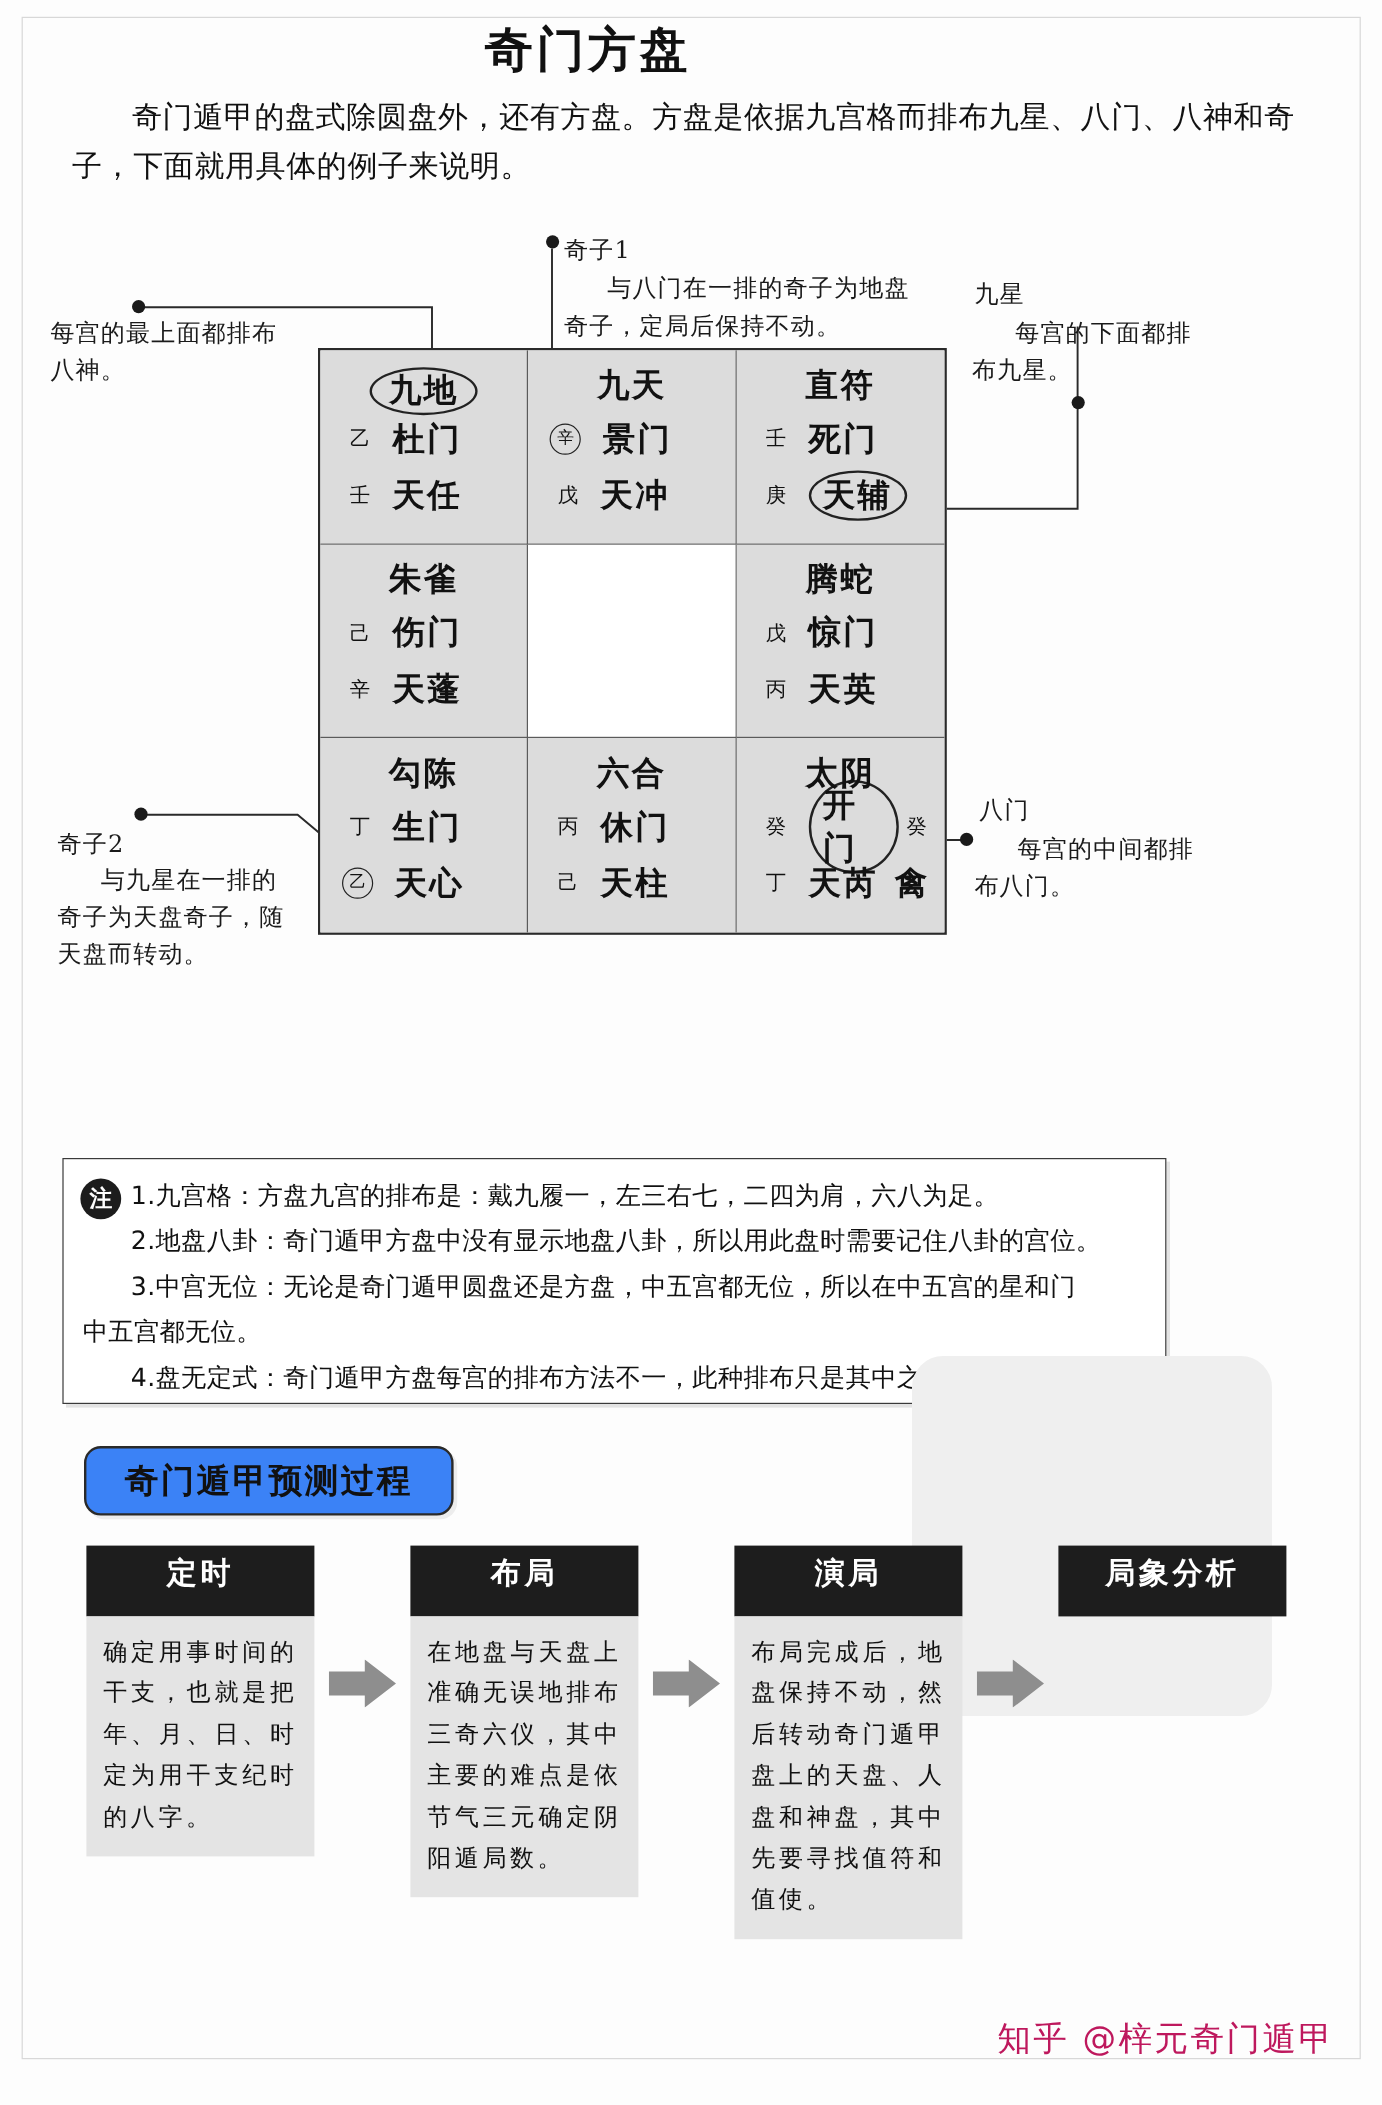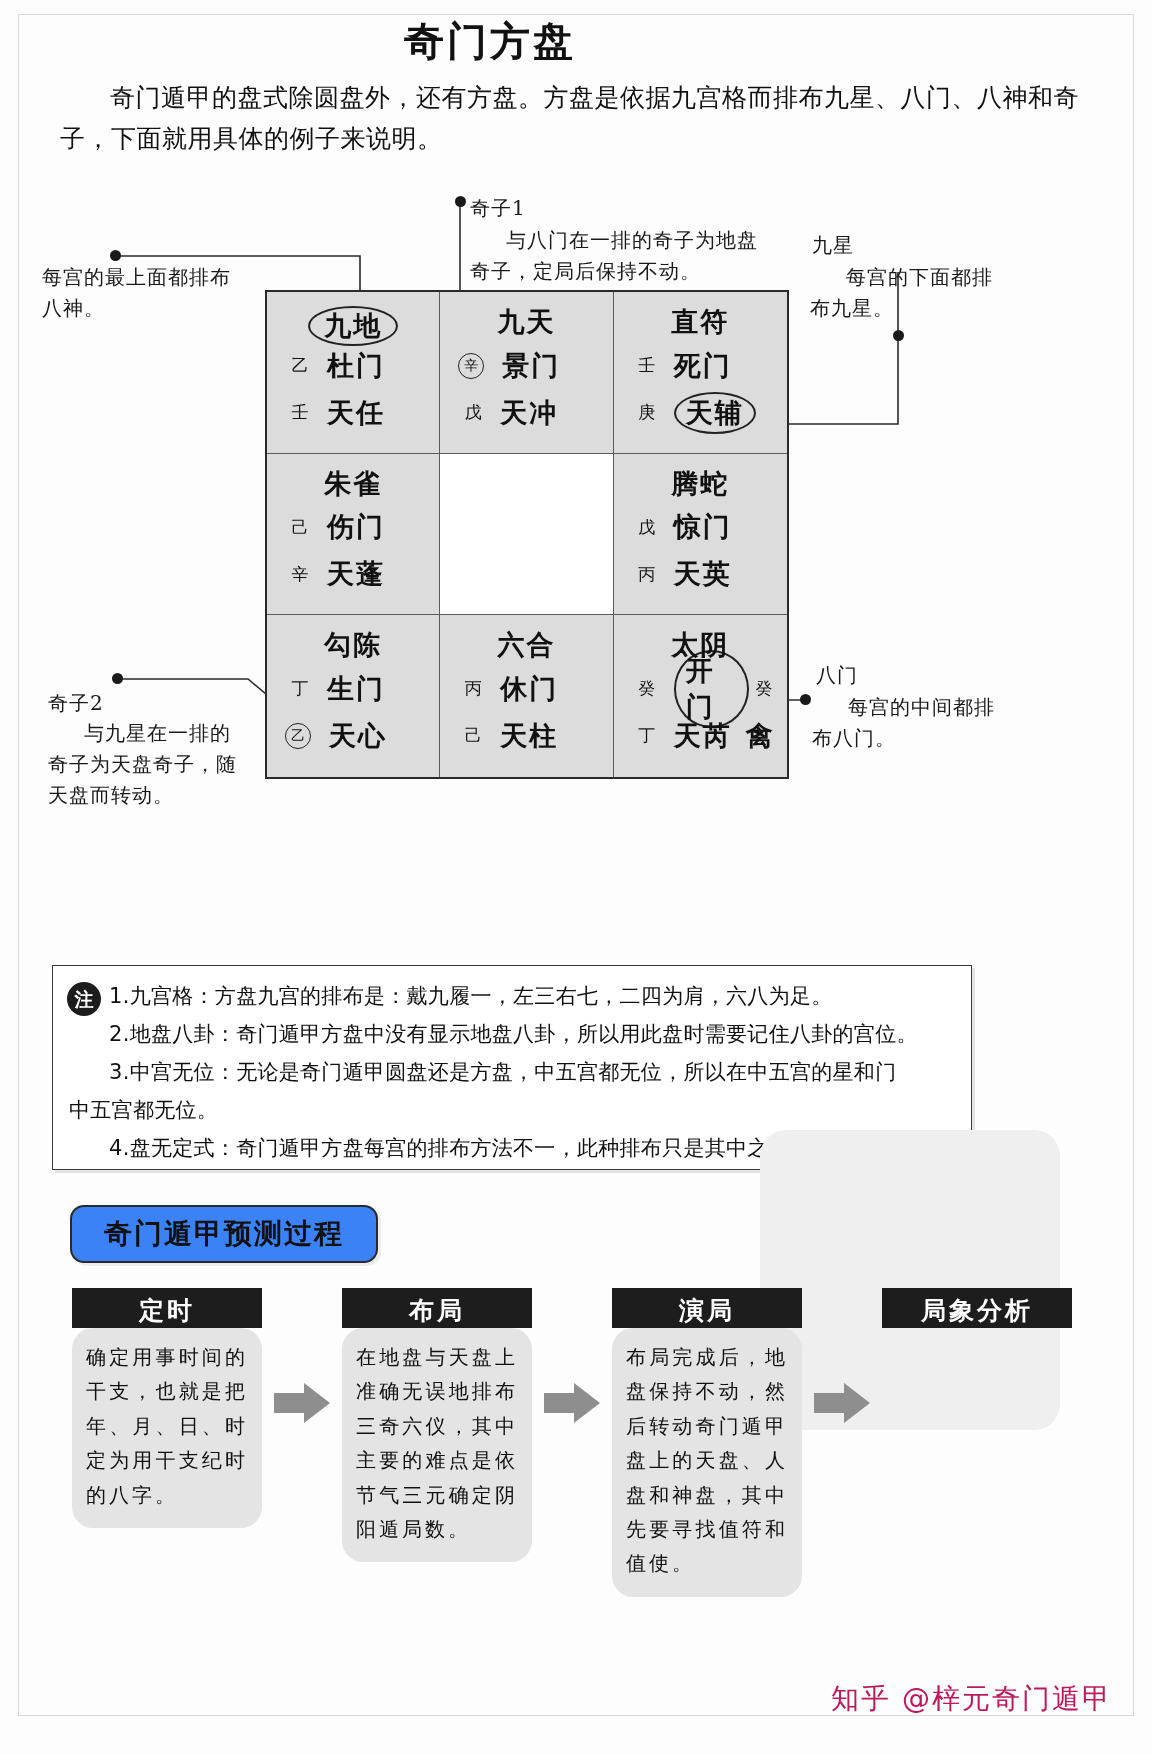--- a/index.html
+++ b/index.html
@@ -163,33 +163,32 @@
   .flow{
     position:absolute;left:72px;top:1288px;
     width:1010px;height:260px;
     display:flex;align-items:flex-start;
   }
   .fbox{width:190px;}
   .fhead{
     background:#1d1d1d;color:#fff;
     text-align:center;
     font-size:25px;font-weight:bold;letter-spacing:3px;
-    padding:6px 0 1px 0;
+    padding:6px 0 20px 0;
   }
   .fbody{
     background:#e4e4e4;
     padding:12px 14px 16px 14px;
     font-size:20px;
     line-height:1.72;
     letter-spacing:3px;
     font-family:"DejaVu Serif","Liberation Serif",serif;
     text-align:justify;
     min-height:200px;
     box-sizing:border-box;
-    border-radius:21px;
   }
   .arrow{
     width:80px;flex:0 0 80px;
     display:flex;align-items:center;justify-content:center;
     height:230px;
   }
   .arrow svg{display:block;}
   .wm-shape{
     position:absolute;left:760px;top:1130px;width:300px;height:300px;
     background:#efefef;border-radius:26px;

